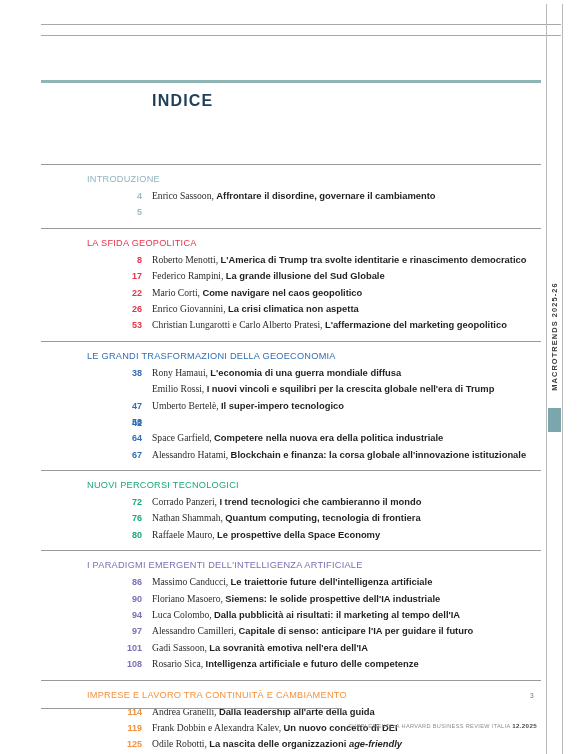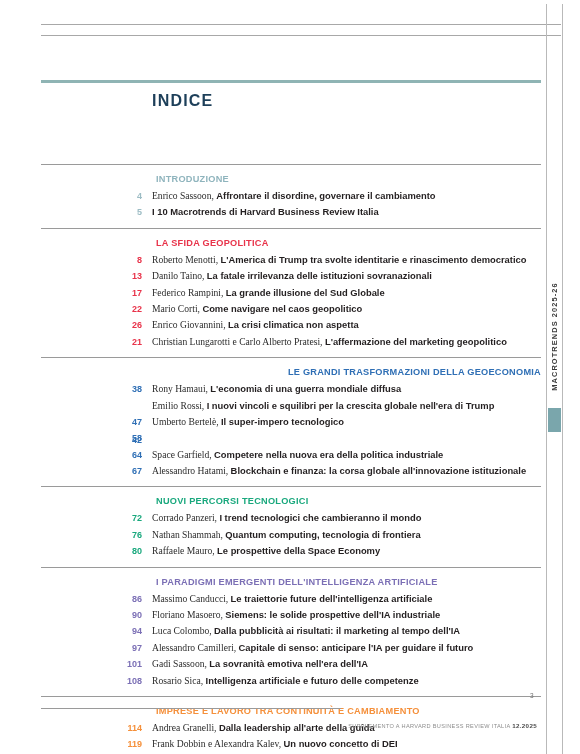--- a/index.html
+++ b/index.html
@@ -73,23 +73,23 @@
     position: relative;
   }
 
   .sec-divider {
     width: 500px;
     height: 1px;
     background: #9a9a9a;
   }
 
   .sec-head {
-    margin-left: 115px;
+    margin-left: 46px;
     font-size: 9.2px;
-    font-weight: bold;
+    font-weight: normal;
     letter-spacing: 0.25px;
     padding-top: 9px;
     padding-bottom: 4px;
   }
 
   .entry {
     position: relative;
     height: 16.4px;
     line-height: 16.4px;
     font-size: 9.4px;
@@ -194,56 +194,51 @@
   <div class="toc" id="toc">
       <div class="section">
         <div class="sec-divider"></div>
         <div class="sec-head" style="color: rgb(143, 180, 189);">INTRODUZIONE</div>
         <div class="entry">
           <span class="pnum" style="color: rgb(156, 188, 196);">4</span>
           <span class="etext"><span class="author">Enrico Sassoon, </span><span class="etitle">Affrontare il disordine, governare il cambiamento</span></span>
         </div>
         <div class="entry">
           <span class="pnum" style="color: rgb(156, 188, 196);">5</span>
-          <span class="etext"><span class="etitle">I 10 Macrotrends di Harvard Business Review Italia</span></span>
         </div>
         <div style="height: 7px;"></div>
       </div>
       <div class="section">
         <div class="sec-divider"></div>
         <div class="sec-head" style="color: rgb(232, 51, 74);">LA SFIDA GEOPOLITICA</div>
         <div class="entry">
           <span class="pnum" style="color: rgb(232, 51, 74);">8</span>
           <span class="etext"><span class="author">Roberto Menotti, </span><span class="etitle">L'America di Trump tra svolte identitarie e rinascimento democratico</span></span>
         </div>
         <div class="entry">
-          <span class="pnum" style="color: rgb(232, 51, 74);">13</span>
-          <span class="etext"><span class="author">Danilo Taino, </span><span class="etitle">La fatale irrilevanza delle istituzioni sovranazionali</span></span>
-        </div>
-        <div class="entry">
           <span class="pnum" style="color: rgb(232, 51, 74);">17</span>
           <span class="etext"><span class="author">Federico Rampini, </span><span class="etitle">La grande illusione del Sud Globale</span></span>
         </div>
         <div class="entry">
           <span class="pnum" style="color: rgb(232, 51, 74);">22</span>
           <span class="etext"><span class="author">Mario Corti, </span><span class="etitle">Come navigare nel caos geopolitico</span></span>
         </div>
         <div class="entry">
           <span class="pnum" style="color: rgb(232, 51, 74);">26</span>
           <span class="etext"><span class="author">Enrico Giovannini, </span><span class="etitle">La crisi climatica non aspetta</span></span>
         </div>
         <div class="entry">
-          <span class="pnum" style="color: rgb(232, 51, 74);">21</span>
+          <span class="pnum" style="color: rgb(232, 51, 74);">53</span>
           <span class="etext"><span class="author">Christian Lungarotti e Carlo Alberto Pratesi, </span><span class="etitle">L'affermazione del marketing geopolitico</span></span>
         </div>
         <div style="height: 7px;"></div>
       </div>
       <div class="section">
         <div class="sec-divider"></div>
-        <div class="sec-head" style="color: rgb(47, 111, 181); text-align: right;">LE GRANDI TRASFORMAZIONI DELLA GEOECONOMIA</div>
+        <div class="sec-head" style="color: rgb(47, 111, 181);">LE GRANDI TRASFORMAZIONI DELLA GEOECONOMIA</div>
         <div class="entry">
           <span class="pnum" style="color: rgb(47, 111, 181);">38</span>
           <span class="etext"><span class="author">Rony Hamaui, </span><span class="etitle">L'economia di una guerra mondiale diffusa</span></span>
         </div>
         <div class="entry">
           <span class="pnum" style="color: rgb(47, 111, 181); margin-top: 34px;">42</span>
           <span class="etext"><span class="author">Emilio Rossi, </span><span class="etitle">I nuovi vincoli e squilibri per la crescita globale nell'era di Trump</span></span>
         </div>
         <div class="entry">
           <span class="pnum" style="color: rgb(47, 111, 181);">47</span>

